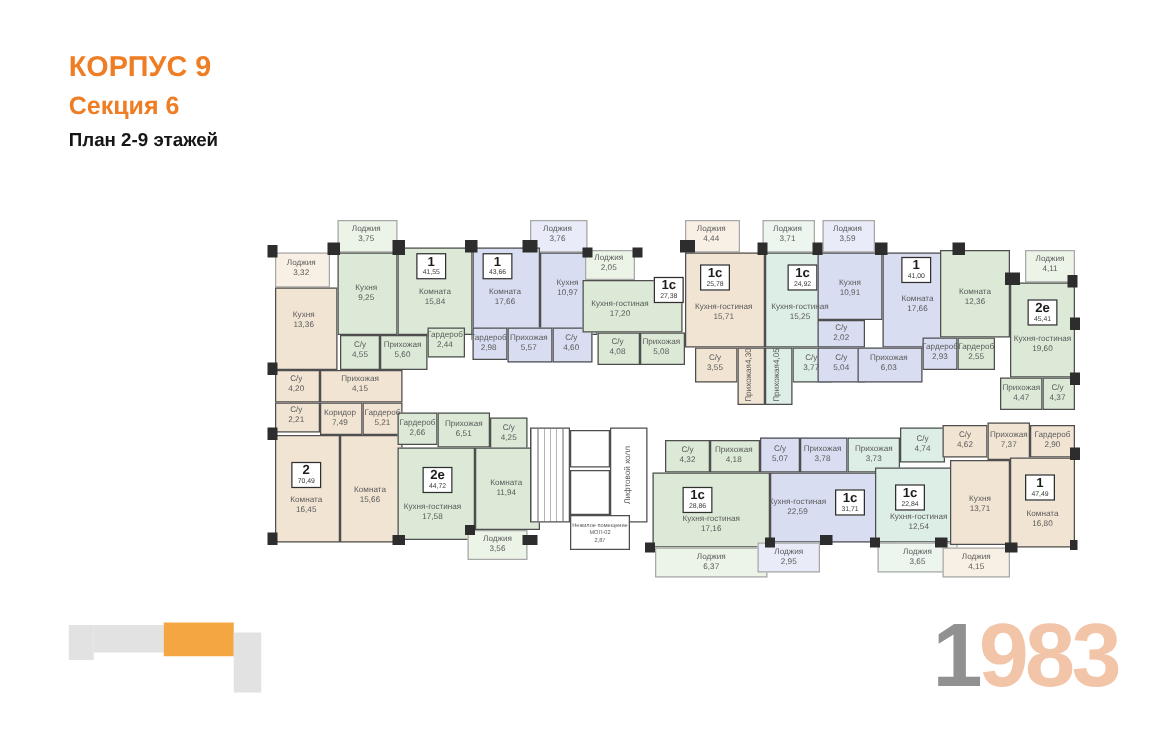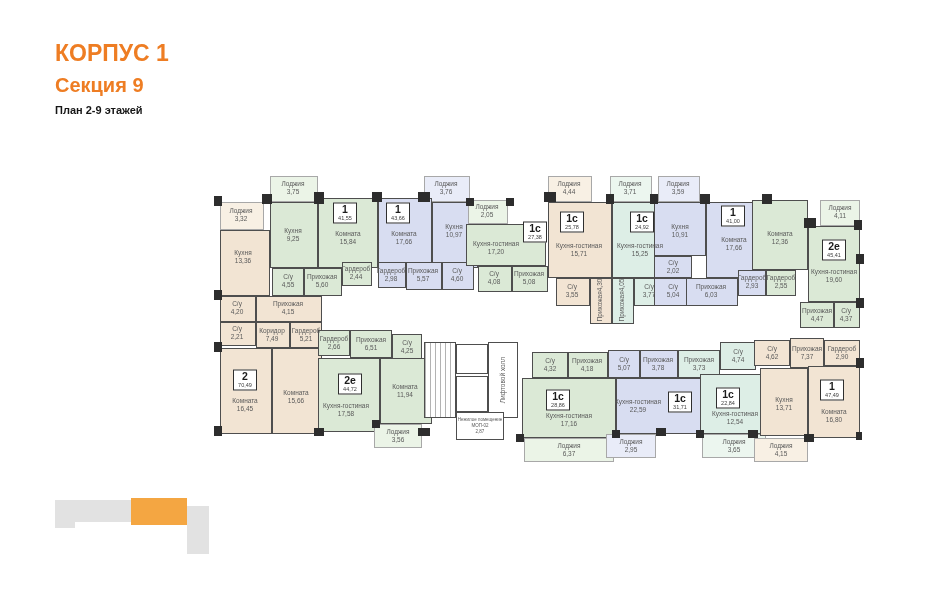--- a/index.html
+++ b/index.html
@@ -1,20 +1,20 @@
 <!DOCTYPE html>
 <html style="--accent: #ee7d23; --c-bg: #f2e4d3; --c-gn: #dbe9d6; --c-bl: #d8ddf1; --c-mn: #ddeee6; --c-lbg: #f8f0e4; --c-lgn: #ebf4e7; --c-lbl: #e9ecf8; --c-lmn: #ecf6ef; --map-gray: #e2e2e2; --map-orange: #f4a642; --logo-gray: #919191; --logo-salmon: #f2c5a9; --logo-sub: #ec9f7c;"><head>
 <meta charset="utf-8">
 <style>
 *{margin:0;padding:0;box-sizing:border-box}
 html,body{width:941px;height:600px}
 body{font-family:"Liberation Sans",sans-serif;background:#fff;position:relative;overflow:hidden}
 .t1{position:absolute;left:55px;top:40px;font-size:23px;font-weight:700;color:var(--accent)}
 .t2{position:absolute;left:55px;top:74px;font-size:20px;font-weight:700;color:var(--accent)}
-.t3{position:absolute;left:55px;top:104px;font-size:11px;font-weight:700;color:#161616}
+.t3{position:absolute;left:55px;top:104px;font-size:15px;font-weight:700;color:#161616}
 #plan{position:absolute;left:214px;top:158px;width:650px;height:310px}
 .room{position:absolute;border:1.5px solid #4e4e4e}
 .room.bg{background:var(--c-bg)}
 .room.gn{background:var(--c-gn)}
 .room.bl{background:var(--c-bl)}
 .room.mn{background:var(--c-mn)}
 .room.wh{background:#fff}
 .room.st{background:#fff;background-image:repeating-linear-gradient(90deg,#b3b3b3 0,#b3b3b3 1px,transparent 1px,transparent 5px)}
 .room.lbg{background:var(--c-lbg);border:1px solid #a8a8a8}
 .room.lgn{background:var(--c-lgn);border:1px solid #a8a8a8}
@@ -34,22 +34,22 @@
 .mb.on{background:var(--map-orange)}
 .logo{position:absolute;left:746px;top:496px;width:170px}
 .digits{font-size:72px;font-weight:700;letter-spacing:-3px;line-height:.82;white-space:nowrap}
 .d1{color:var(--logo-gray)}
 .d2{color:var(--logo-salmon)}
 .sub{margin-top:7px;font-size:9px;font-weight:700;color:var(--logo-sub);letter-spacing:.3px;line-height:1.5}
 </style>
 </head>
 <body>
 
-<div class="t1">КОРПУС 1</div>
-<div class="t2">Секция 9</div>
+<div class="t1">КОРПУС 9</div>
+<div class="t2">Секция 6</div>
 <div class="t3">План 2-9 этажей</div>
 
 <div id="plan">
     <div class="room lbg" style="left: 6px; top: 44px; width: 44px; height: 28px;"></div>
     <div class="room bg" style="left: 6px; top: 72px; width: 50px; height: 66px;"></div>
     <div class="room bg" style="left: 6px; top: 138px; width: 36px; height: 26px;"></div>
     <div class="room bg" style="left: 6px; top: 164px; width: 36px; height: 24px;"></div>
     <div class="room bg" style="left: 42px; top: 138px; width: 66px; height: 26px;"></div>
     <div class="room bg" style="left: 42px; top: 164px; width: 34px; height: 26px;"></div>
     <div class="room bg" style="left: 76px; top: 164px; width: 32px; height: 26px;"></div>
@@ -485,13 +485,14 @@
   </div>
 
 <div id="minimap">
     <div class="mb" style="left: 0px; top: 2px; width: 20px; height: 28px;"></div>
     <div class="mb" style="left: 20px; top: 2px; width: 56px; height: 22px;"></div>
     <div class="mb on" style="left: 76px; top: 0px; width: 56px; height: 27px;"></div>
     <div class="mb" style="left: 132px; top: 8px; width: 22px; height: 48px;"></div>
   </div>
 
 <div class="logo">
+  <div class="digits"><span class="d1">1</span><span class="d2">983</span></div>
 </div>
 
 </body></html>

